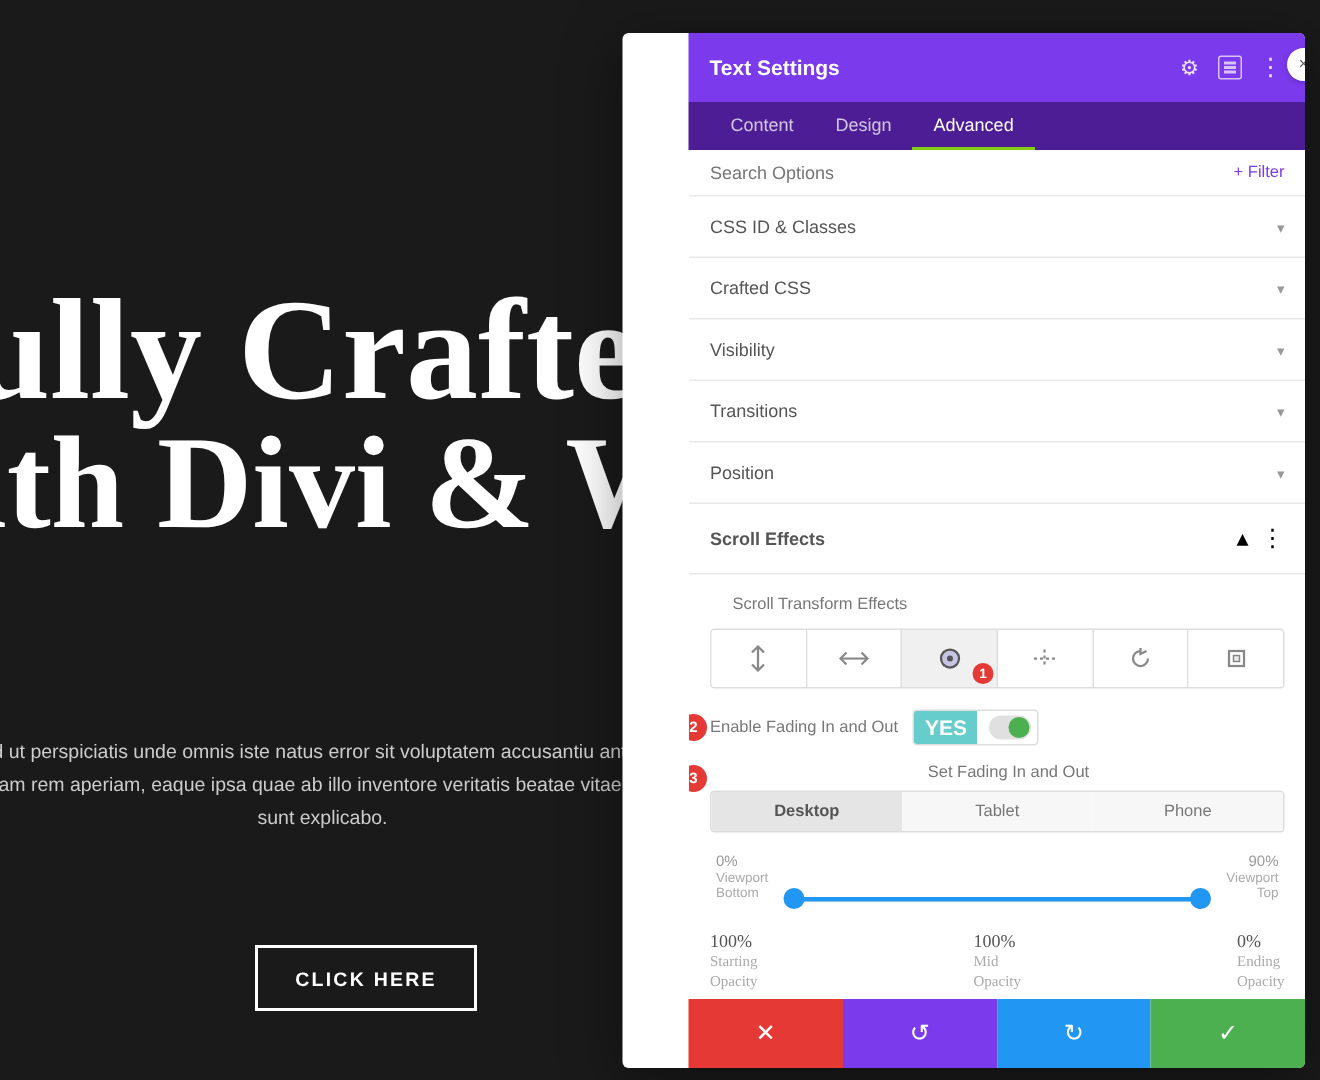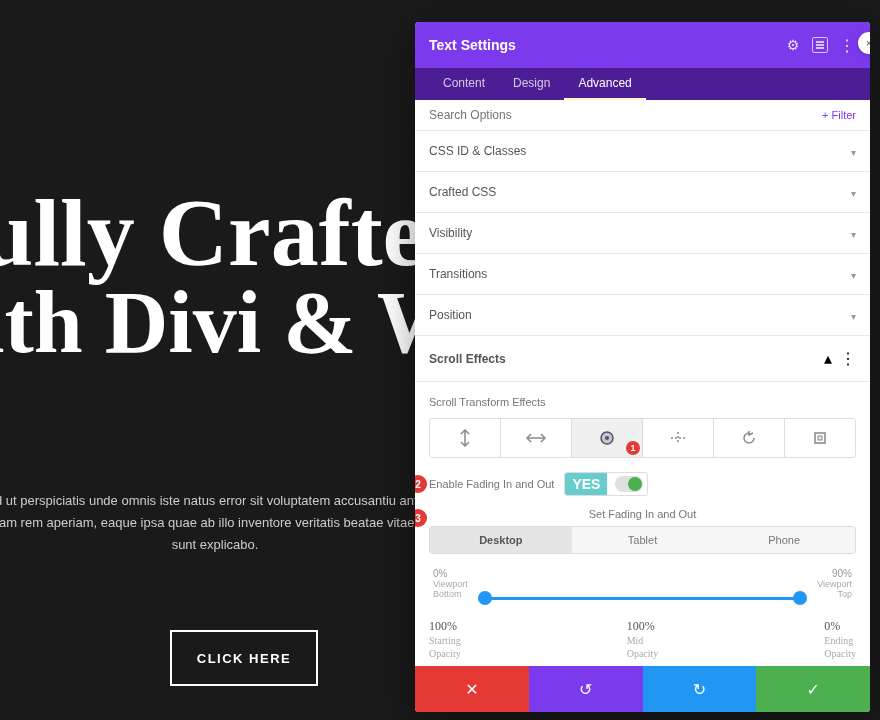--- a/index.html
+++ b/index.html
@@ -54,21 +54,21 @@
       color: #ccc;
       line-height: 1.7;
       text-align: center;
     }
 
     .click-here-btn {
       position: absolute;
       top: 630px;
       left: 170px;
       width: 148px;
-      height: 56px;
+      height: 44px;
       border: 2px solid #fff;
       background: transparent;
       color: #fff;
       font-size: 13px;
       font-weight: 700;
       letter-spacing: 1.5px;
       display: flex;
       align-items: center;
       justify-content: center;
       cursor: pointer;
@@ -80,20 +80,21 @@
       top: 22px;
       left: 415px;
       width: 455px;
       height: 690px;
       background: #fff;
       border-radius: 4px;
       box-shadow: 0 8px 40px rgba(0,0,0,0.4);
       display: flex;
       flex-direction: column;
       overflow: hidden;
+      padding-left: 44px;
     }
 
     
     .panel-header {
       background: #7c3aed;
       padding: 10px 14px;
       display: flex;
       align-items: center;
       justify-content: space-between;
       min-height: 46px;
@@ -133,21 +134,21 @@
     .panel-tab {
       color: rgba(255,255,255,0.75);
       font-size: 12px;
       padding: 8px 14px;
       cursor: pointer;
       border-bottom: 2px solid transparent;
     }
 
     .panel-tab.active {
       color: #fff;
-      border-bottom: 2px solid #fef9c3;
+      border-bottom: 2px solid #84cc16;
     }
 
     
     .panel-close {
       position: absolute;
       top: 10px;
       right: -10px;
       width: 22px;
       height: 22px;
       background: #fff;
@@ -233,20 +234,21 @@
 
     .scroll-effects-body {
       padding: 14px;
     }
 
     .section-label {
       font-size: 11px;
       color: #777;
       margin-bottom: 10px;
       font-weight: 500;
+      margin-left: 15px;
     }
 
     
     .transform-icons {
       display: flex;
       border: 1px solid #ddd;
       border-radius: 3px;
       overflow: hidden;
       margin-bottom: 14px;
     }

